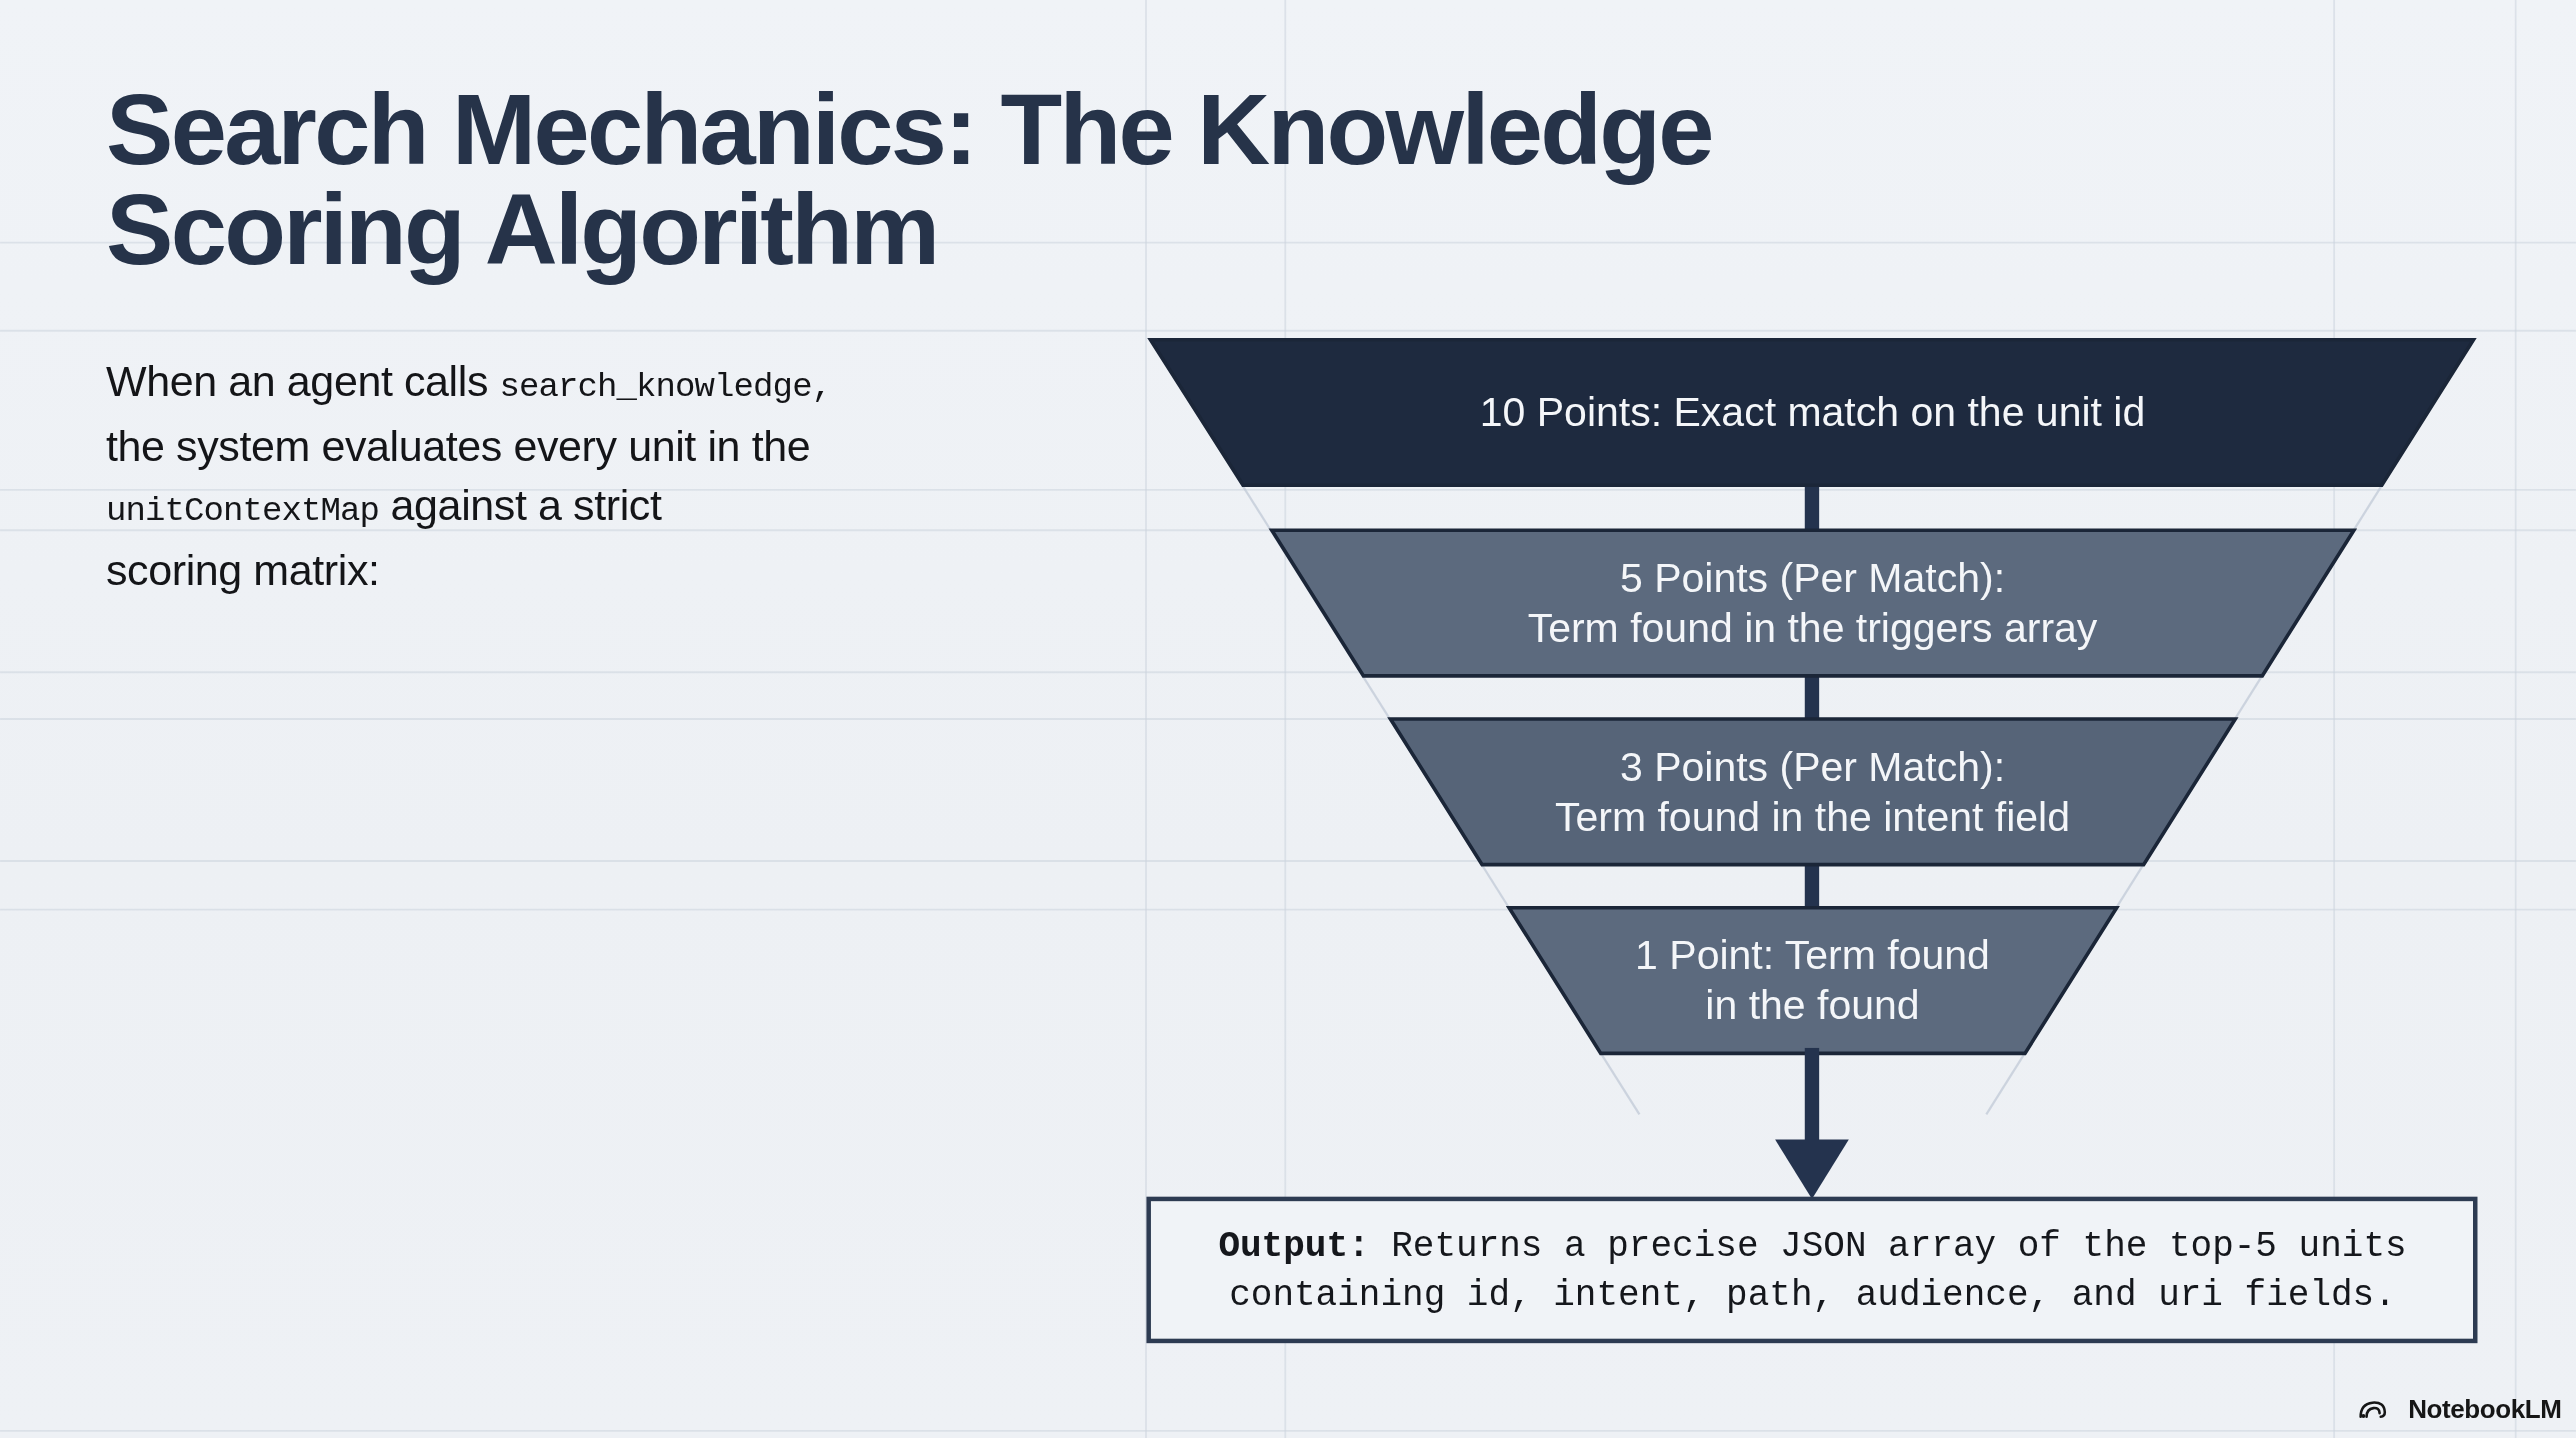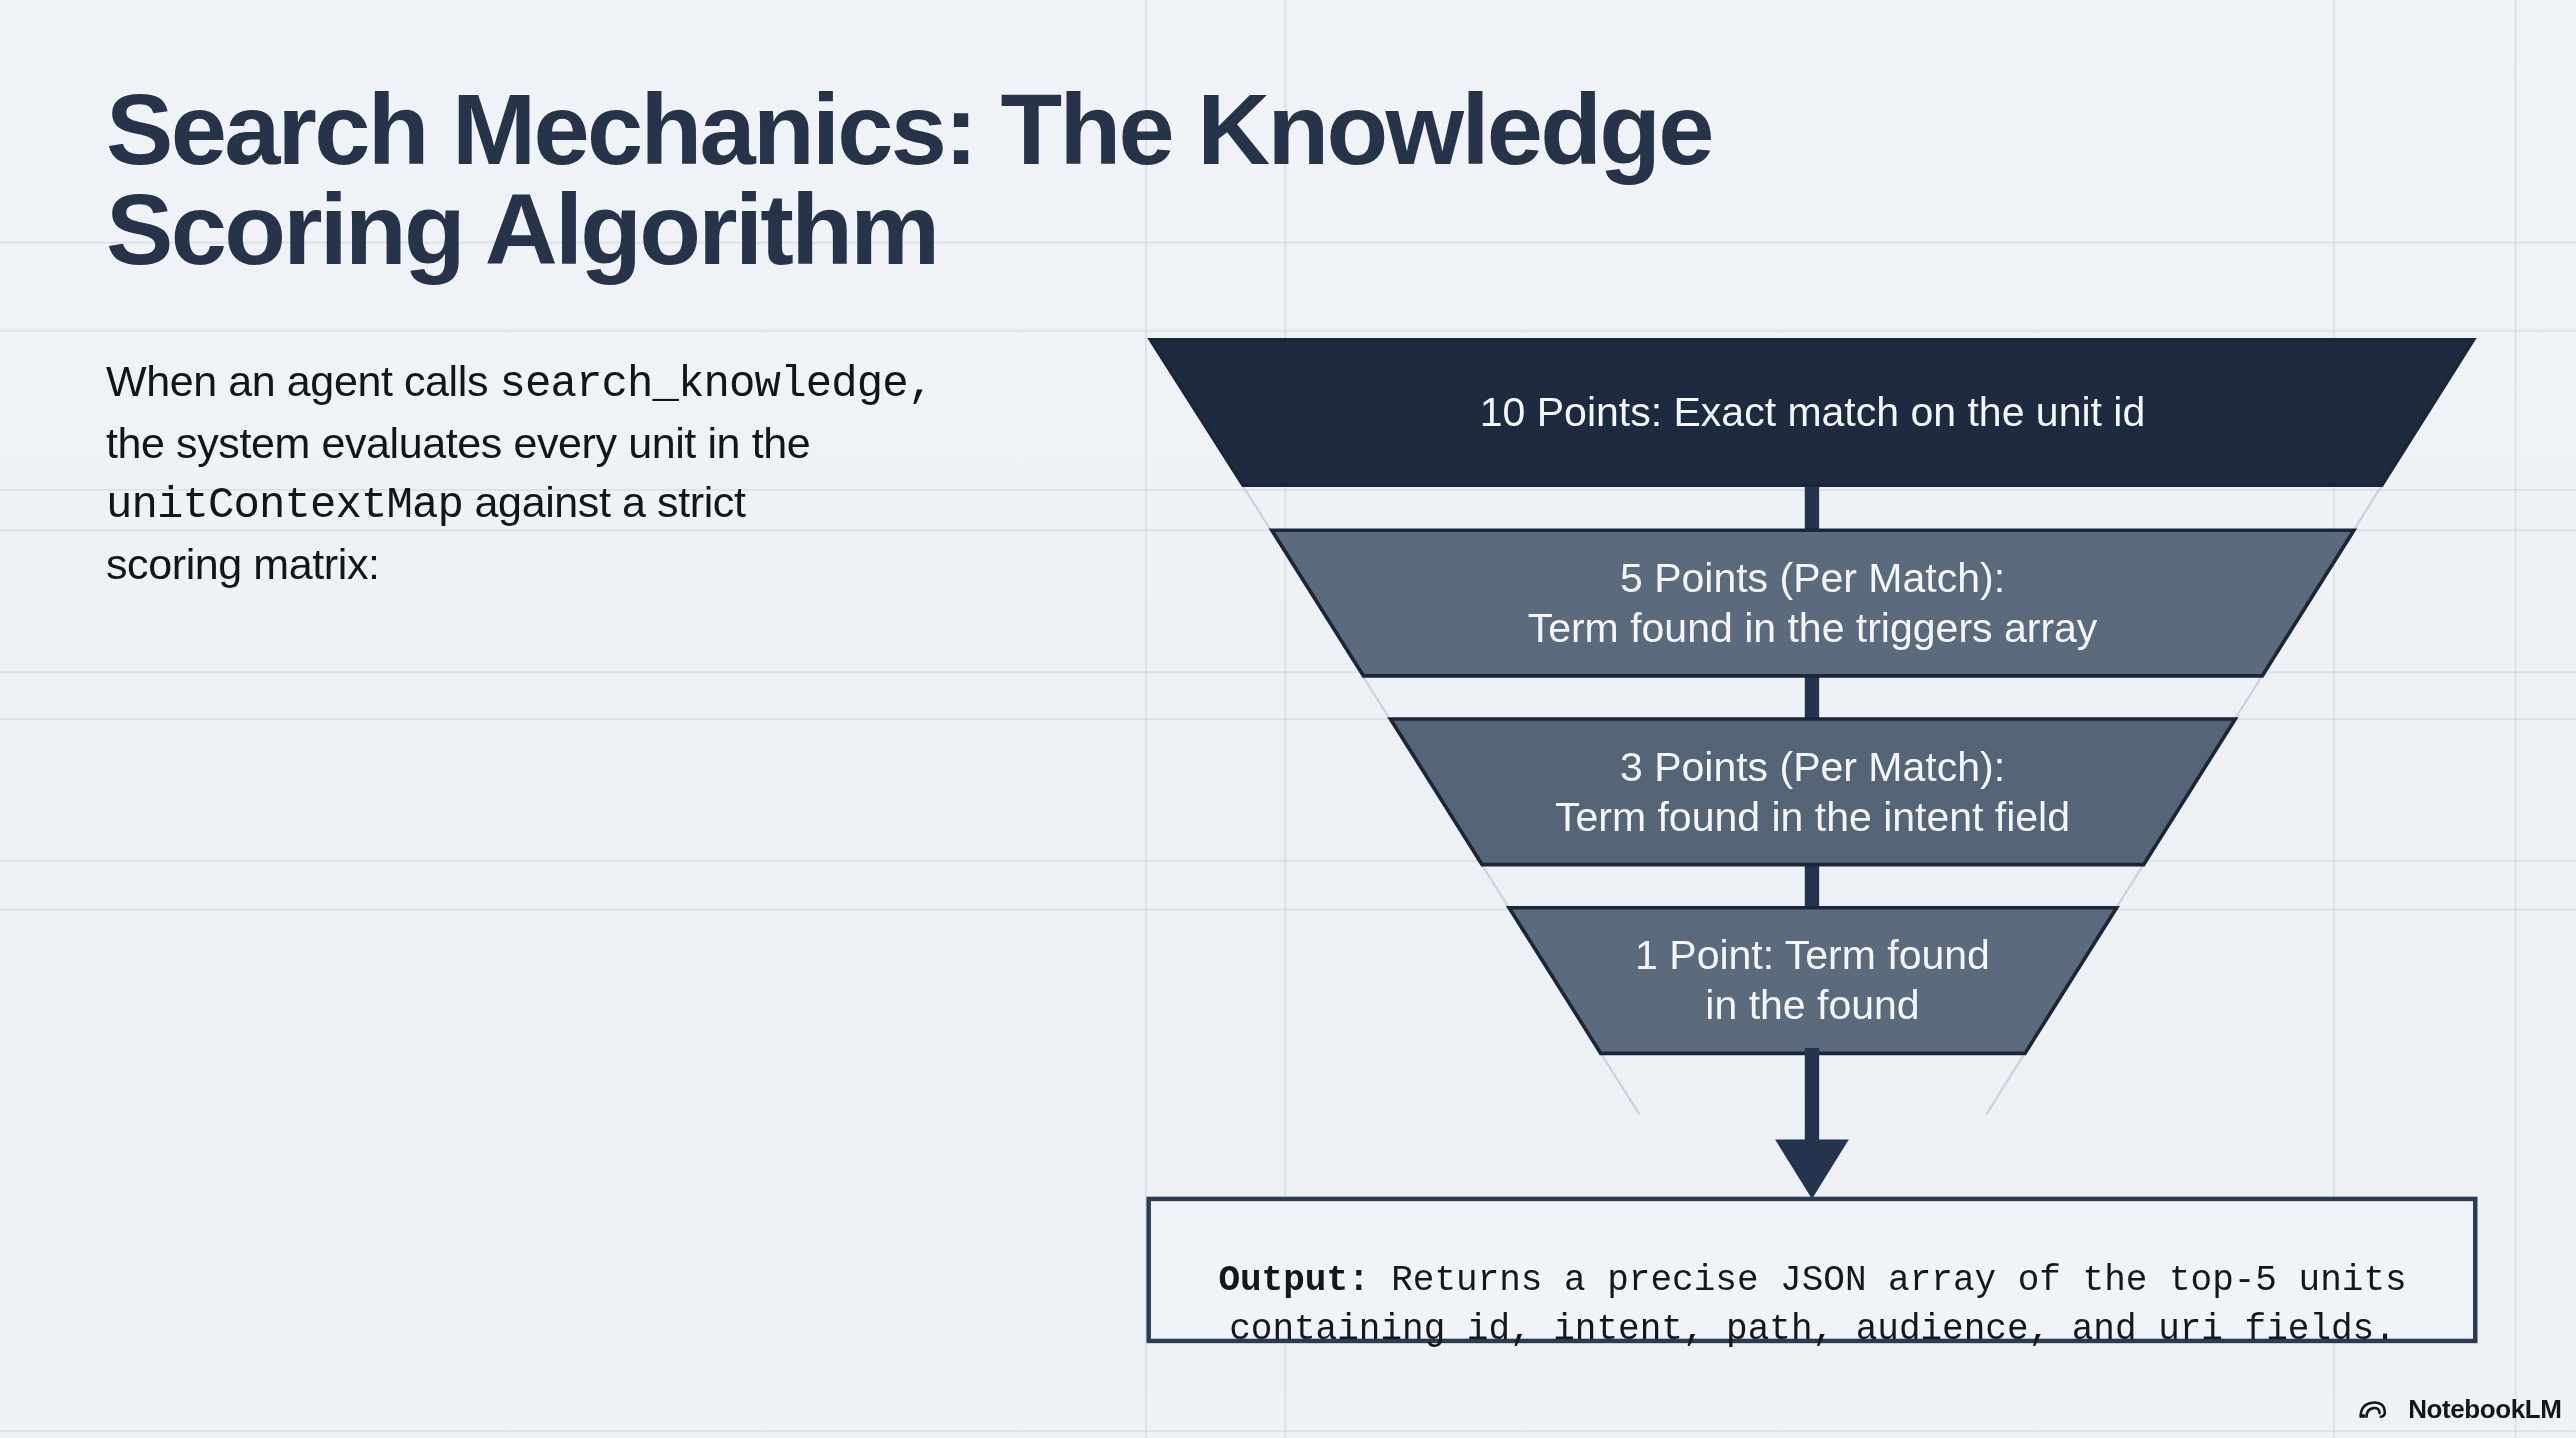--- a/index.html
+++ b/index.html
@@ -30,36 +30,36 @@
     line-height: 100px; color: #263349;
   }
   .title .block { display: block; }
 
   .intro {
     position: absolute; left: 106px; top: 352px;
     font-size: 43px; line-height: 59px; color: #141518;
     letter-spacing: -0.4px;
   }
   .intro .l { display: block; }
-  .mono { font-family: "Liberation Mono", monospace; font-size: 44px; letter-spacing: -0.9px; }
+  .mono { font-family: "Liberation Mono", monospace; font-size: 34px; letter-spacing: -0.9px; }
 
   .tier-label {
     position: absolute; left: 1061px; width: 1503px;
     text-align: center; color: #f4f6f9;
     font-size: 41px; line-height: 50px; font-weight: 400;
   }
   .tier-label b { font-weight: 400; }
   .tl-1 { top: 387px; }
   .tl-2 { top: 553px; }
   .tl-3 { top: 742px; }
   .tl-4 { top: 930px; }
   .tl-line { display: block; }
 
   .output-text {
-    position: absolute; left: 1149px; top: 1256px; width: 1327px;
+    position: absolute; left: 1149px; top: 1222px; width: 1327px;
     text-align: center;
     font-family: "Liberation Mono", monospace;
     font-size: 36px; line-height: 49px; color: #15171c;
   }
   .output-text b { font-weight: 700; }
   .output-text .ol { display: block; }
 
   .brand {
     position: absolute; right: 14.4px; bottom: 12.6px;
     display: flex; align-items: center; gap: 20px;

